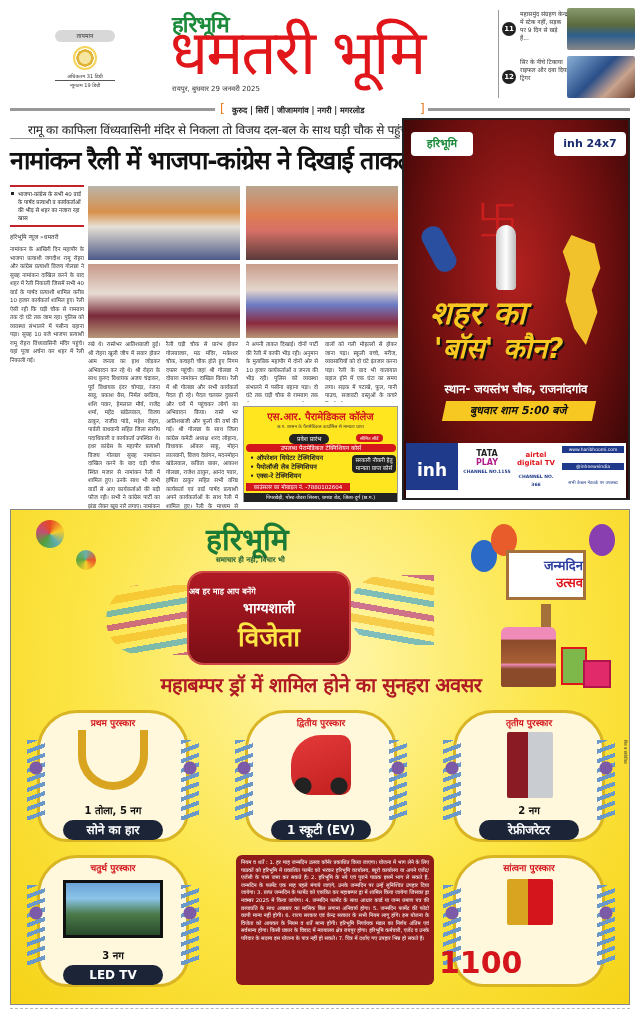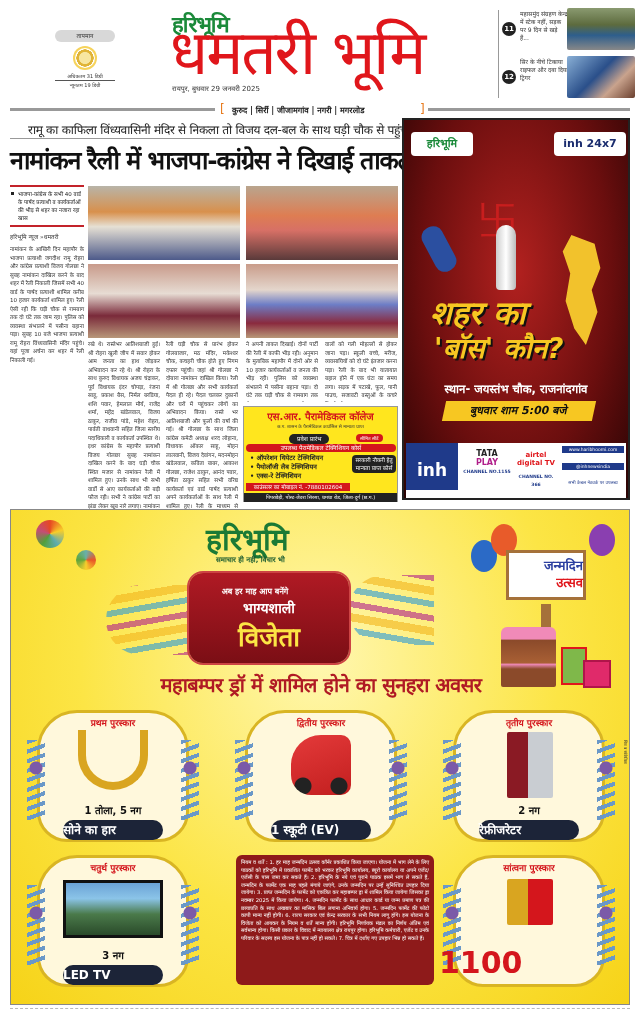--- a/index.html
+++ b/index.html
@@ -81,21 +81,21 @@
   .poster .strip .airtel small { font-size: 4.5px; color: #1f3a8a; display: block; margin-top: 6px; }
   .poster .strip .web { position: absolute; left: 156px; top: 3px; width: 62px; font-size: 4.5px; color: #fff; background: #1f3a8a; text-align: center; padding: 1px; }
   .poster .strip .social { position: absolute; left: 156px; top: 20px; width: 62px; font-size: 4.5px; color: #fff; background: #1f3a8a; text-align: center; padding: 1px; }
   .poster .strip .cable { position: absolute; left: 156px; top: 36px; width: 62px; font-size: 4.5px; color: #1f3a8a; text-align: center; }
 
   
   .contest { position: absolute; left: 10px; top: 509px; width: 620px; height: 496px; background: radial-gradient(ellipse at 50% 30%, #fff7b0 0%, #fce545 55%, #f6d318 100%); border: 1px solid #888; overflow: hidden; }
   .contest .hb-logo { position: absolute; left: 195px; top: 8px; font-size: 30px; font-weight: bold; color: #1b7a35; }
   .contest .tagline { position: absolute; left: 205px; top: 45px; font-size: 7px; color: #1b5c30; font-weight: bold; }
   .contest .plaque { position: absolute; left: 178px; top: 63px; width: 160px; height: 90px; background: linear-gradient(180deg,#b01a24 0%,#7b0e15 100%); border-radius: 14px; box-shadow: 0 0 0 2px #c44; }
-  .contest .plaque .l1 { position: absolute; top: 12px; width: 132px; text-align: center; font-size: 8px; color: #fff; font-weight: bold; }
+  .contest .plaque .l1 { position: absolute; top: 12px; width: 132px; text-align: left; font-size: 8px; color: #fff; font-weight: bold; }
   .contest .plaque .l2 { position: absolute; top: 25px; width: 160px; text-align: center; font-size: 14px; color: #fff; font-weight: bold; }
   .contest .plaque .l3 { position: absolute; top: 45px; width: 160px; text-align: center; font-size: 26px; color: #fce545; font-weight: bold; }
   .contest .fw1 { position: absolute; left: 25px; top: 10px; width: 28px; height: 28px; border-radius: 50%; background: conic-gradient(#e0161b,#f7c722,#2b9ad6,#1b8a3a,#b01e8a,#e0161b); opacity: 0.75; }
   .contest .fw2 { position: absolute; left: 65px; top: 40px; width: 20px; height: 20px; border-radius: 50%; background: conic-gradient(#2b9ad6,#e0161b,#f7c722,#1b8a3a,#2b9ad6); opacity: 0.7; }
   .contest .streaks { position: absolute; left: 95px; top: 75px; width: 85px; height: 70px; background: repeating-linear-gradient(170deg,#b01e8a 0 6px,transparent 6px 12px,#f2b41c 12px 20px,transparent 20px 26px,#2b9ad6 26px 32px,transparent 32px 40px); opacity: 0.6; border-radius: 40px 0 0 40px; }
   .contest .streaks.r { left: 338px; top: 65px; border-radius: 0 40px 40px 0; transform: scaleX(-1); }
   .contest .bday { position: absolute; left: 450px; top: 2px; width: 165px; height: 178px; }
   .bday .balloon { position: absolute; width: 26px; height: 32px; border-radius: 50%; }
   .bday .b1 { left: 10px; top: 28px; background: #2b6ac6; } .bday .b2 { left: 30px; top: 12px; background: #e85b2a; } .bday .b3 { left: 128px; top: 12px; background: #8a3fb0; }
   .bday .sign { position: absolute; left: 45px; top: 38px; width: 80px; height: 50px; background: #fff; border: 3px solid #a5713a; text-align: right; }
@@ -106,21 +106,21 @@
   .bday .gift1 { position: absolute; left: 100px; top: 135px; width: 26px; height: 38px; background: #7fb84a; border: 2px solid #e0161b; }
   .bday .gift2 { position: absolute; left: 122px; top: 148px; width: 28px; height: 28px; background: #e02a6a; border: 2px solid #b0144a; }
   .contest .banner { position: absolute; left: 0; top: 161px; width: 620px; text-align: center; font-size: 20px; font-weight: bold; color: #b01a24; letter-spacing: -0.5px; }
 
   .prize { position: absolute; width: 180px; height: 140px; }
   .prize .frame { position: absolute; left: 14px; top: 0; width: 152px; height: 132px; background: #fff8dc; border: 3px solid #d9b523; border-radius: 40px 40px 30px 30px; }
   .prize .leaf-l, .prize .leaf-r { position: absolute; top: 30px; width: 18px; height: 80px; background: radial-gradient(circle at 50% 35%, #7b5aa8 0 6px, transparent 7px), repeating-linear-gradient(160deg,#6a98c8 0 4px,transparent 4px 9px); }
   .prize .leaf-l { left: 4px; } .prize .leaf-r { left: 158px; }
   .prize .label { position: absolute; left: 0; top: 6px; width: 180px; text-align: center; font-size: 9px; font-weight: bold; color: #d4161c; }
   .prize .qty { position: absolute; left: 0; width: 180px; text-align: center; font-size: 10px; font-weight: bold; color: #111; }
-  .prize .name { position: absolute; left: 40px; width: 100px; height: 20px; background: #1c2438; color: #fff; border-radius: 10px; text-align: left; font-size: 12px; font-weight: bold; line-height: 20px; }
+  .prize .name { position: absolute; left: 40px; width: 100px; height: 20px; background: #1c2438; color: #fff; border-radius: 10px; text-align: center; font-size: 12px; font-weight: bold; line-height: 20px; }
   .prize .img { position: absolute; }
   .p-1 { left: 12px; top: 200px; } .p-2 { left: 220px; top: 200px; } .p-3 { left: 428px; top: 200px; }
   .p-4 { left: 12px; top: 345px; } .p-5 { left: 428px; top: 345px; }
   .necklace { left: 55px; top: 20px; width: 70px; height: 60px; border-radius: 0 0 50px 50px; border: 8px solid #d9a520; border-top: none; }
   .scooter { left: 60px; top: 25px; width: 60px; height: 60px; background: radial-gradient(circle at 20% 85%, #222 0 8px, transparent 9px), radial-gradient(circle at 80% 85%, #222 0 8px, transparent 9px), linear-gradient(160deg, #e43a3a 0%, #c21f1f 100%); border-radius: 30px 10px 10px 20px; }
   .fridge { left: 68px; top: 22px; width: 46px; height: 66px; background: linear-gradient(90deg,#8a1a24 0 45%,#c9cdd2 46% 100%); border-radius: 2px; }
   .tv { left: 40px; top: 25px; width: 100px; height: 58px; background: linear-gradient(180deg,#6ba3d6 0%,#8bc4e8 30%,#4a7a4a 60%,#2a4a2a 100%); border: 3px solid #111; }
   .gift { left: 68px; top: 24px; width: 46px; height: 46px; background: linear-gradient(90deg,#d9a520 0 45%,#d4161c 46% 100%); border-radius: 2px; }
   .big-num { position: absolute; left: 0; top: 90px; width: 180px; font-size: 30px; font-weight: bold; color: #d4161c; }
 

